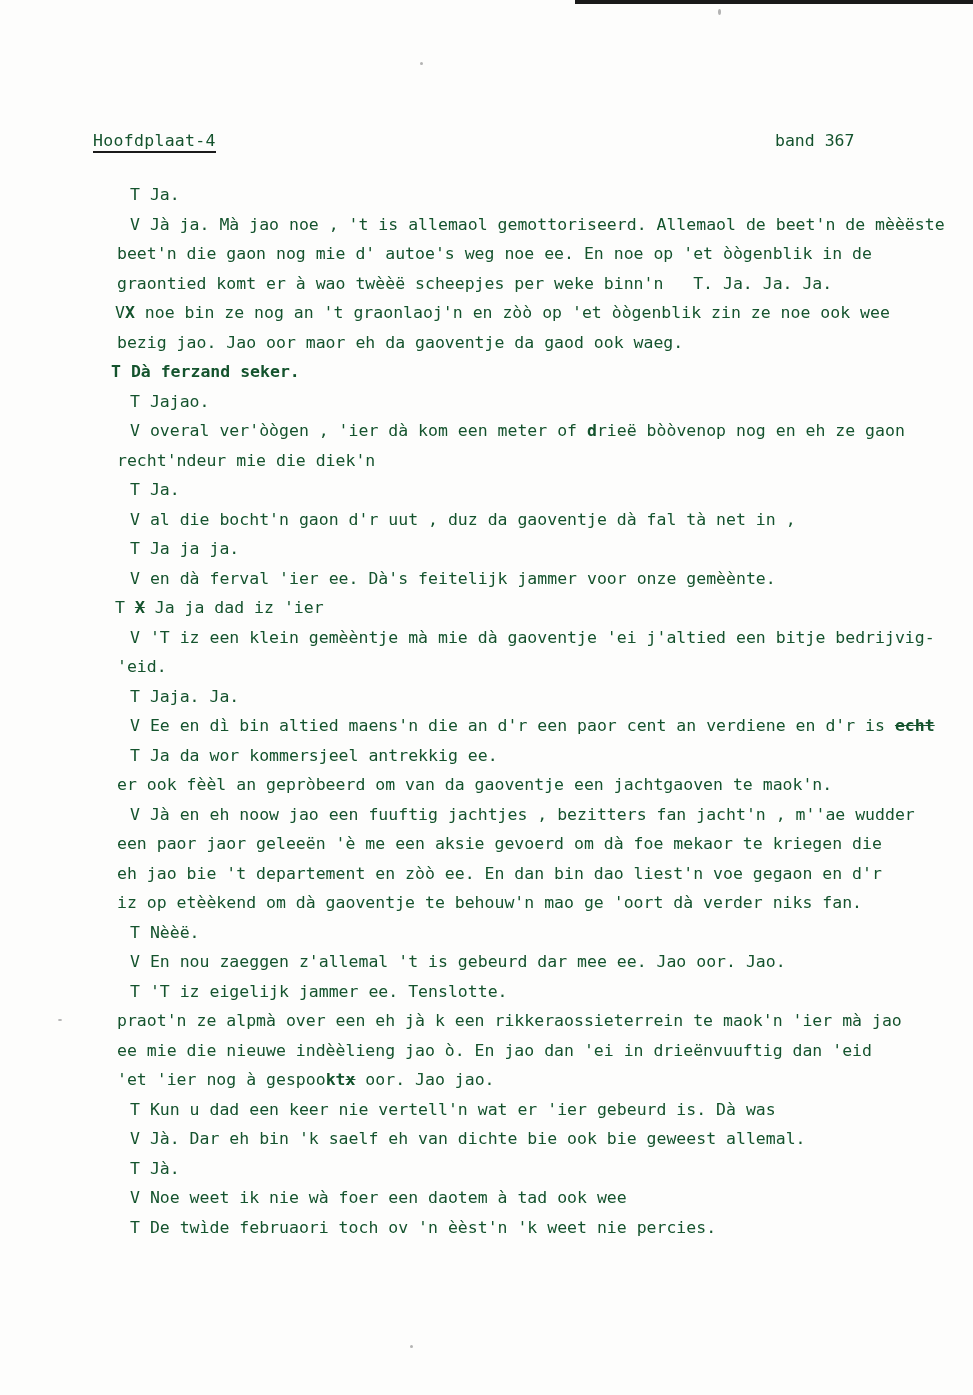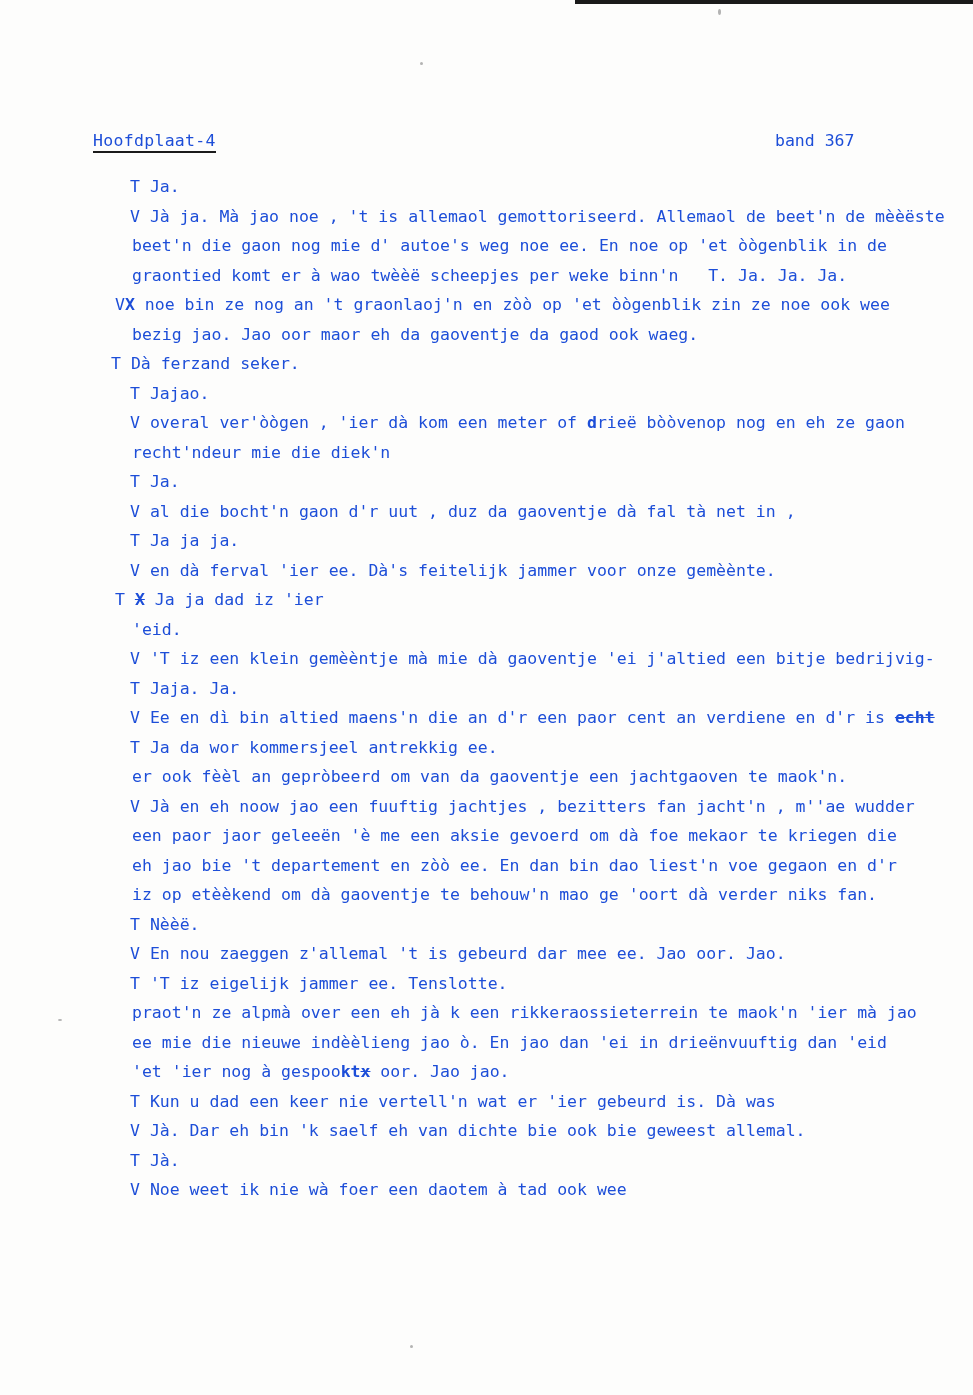--- a/index.html
+++ b/index.html
@@ -2,41 +2,41 @@
 <html><head>
 <meta charset="utf-8">
 <style>
   html,body { margin:0; padding:0; background:#ffffff; }
   .page {
     position:relative;
     width:973px; height:1395px;
     background:#fdfdfc;
     overflow:hidden;
     font-family:"DejaVu Sans Mono", monospace;
-    color:#1d4ed8;
+    color:#14532d;
   }
   .top-rule {
     position:absolute; top:0; left:575px; width:398px; height:4px;
     background:#1a1a1a;
   }
   .header { position:absolute; top:131px; left:0; width:100%; font-size:16.5px; }
   .header .title {
     position:absolute; left:93px; top:0;
     border-bottom:2px solid #1b1b1b; padding-bottom:1px;
     letter-spacing:0.3px;
   }
   .header .band { position:absolute; left:775px; top:0; }
   .transcript {
-    position:absolute; top:172px; left:0; width:879px;
+    position:absolute; top:180px; left:0; width:879px;
     font-size:16.5px; line-height:29.5px;
   }
   .line { white-space:pre; }
   .ind-n  { padding-left:130px; }
-  .ind-c  { padding-left:93px;margin-left:39px; }
-  .ind-o1 { padding-left:111px; }
+  .ind-c  { padding-left:117px; }
+  .ind-o1 { padding-left:111px;font-weight:bold; }
   .ind-o2 { padding-left:115px; }
   .b  { font-weight:bold; }
   .bx { font-weight:bold; text-decoration:line-through; }
   .speck { position:absolute; background:#777; opacity:.55; border-radius:50%; }
 </style>
 </head>
 <body>
 
 <div class="page">
   <div class="top-rule"></div>
@@ -55,39 +55,40 @@
       <div class="line ind-c"><span>bezig jao. Jao oor maor eh da gaoventje da gaod ook waeg.</span></div>
       <div class="line ind-o1"><span>T</span> <span>Dà ferzand seker.</span></div>
       <div class="line ind-n"><span>T</span> <span>Jajao.</span></div>
       <div class="line ind-n"><span>V</span> <span><span>overal ver'òògen , 'ier dà kom een meter of </span><span class="b">d</span><span>rieë bòòvenop nog en eh ze gaon</span></span></div>
       <div class="line ind-c"><span>recht'ndeur mie die diek'n</span></div>
       <div class="line ind-n"><span>T</span> <span>Ja.</span></div>
       <div class="line ind-n"><span>V</span> <span>al die bocht'n gaon d'r uut , duz da gaoventje dà fal tà net in ,</span></div>
       <div class="line ind-n"><span>T</span> <span>Ja ja ja.</span></div>
       <div class="line ind-n"><span>V</span> <span>en dà ferval 'ier ee. Dà's feitelijk jammer voor onze gemèènte.</span></div>
       <div class="line ind-o2"><span>T</span> <span><span class="bx">X</span><span> Ja ja dad iz 'ier</span></span></div>
+      <div class="line ind-n"><span>V</span> <span>'T iz een klein gemèèntje mà mie dà gaoventje 'ei j'altied een bitje bedrijvig-</span></div>
       <div class="line ind-c"><span>'eid.</span></div>
-      <div class="line ind-n"><span>V</span> <span>'T iz een klein gemèèntje mà mie dà gaoventje 'ei j'altied een bitje bedrijvig-</span></div>
       <div class="line ind-n"><span>T</span> <span>Jaja. Ja.</span></div>
       <div class="line ind-n"><span>V</span> <span><span>Ee en dì bin altied maens'n die an d'r een paor cent an verdiene en d'r is </span><span class="bx">echt</span></span></div>
       <div class="line ind-n"><span>T</span> <span>Ja da wor kommersjeel antrekkig ee.</span></div>
       <div class="line ind-c"><span>er ook fèèl an gepròbeerd om van da gaoventje een jachtgaoven te maok'n.</span></div>
       <div class="line ind-n"><span>V</span> <span>Jà en eh noow jao een fuuftig jachtjes , bezitters fan jacht'n , m''ae wudder</span></div>
       <div class="line ind-c"><span>een paor jaor geleeën 'è me een aksie gevoerd om dà foe mekaor te kriegen die</span></div>
       <div class="line ind-c"><span>eh jao bie 't departement en zòò ee. En dan bin dao liest'n voe gegaon en d'r</span></div>
       <div class="line ind-c"><span>iz op etèèkend om dà gaoventje te behouw'n mao ge 'oort dà verder niks fan.</span></div>
       <div class="line ind-n"><span>T</span> <span>Nèèë.</span></div>
       <div class="line ind-n"><span>V</span> <span>En nou zaeggen z'allemal 't is gebeurd dar mee ee. Jao oor. Jao.</span></div>
       <div class="line ind-n"><span>T</span> <span>'T iz eigelijk jammer ee. Tenslotte.</span></div>
       <div class="line ind-c"><span>praot'n ze alpmà over een eh jà k een rikkeraossieterrein te maok'n 'ier mà jao</span></div>
       <div class="line ind-c"><span>ee mie die nieuwe indèèlieng jao ò. En jao dan 'ei in drieënvuuftig dan 'eid</span></div>
       <div class="line ind-c"><span><span>'et 'ier nog à gespoo</span><span class="b">kt</span><span class="bx">x</span><span> oor. Jao jao.</span></span></div>
       <div class="line ind-n"><span>T</span> <span>Kun u dad een keer nie vertell'n wat er 'ier gebeurd is. Dà was</span></div>
       <div class="line ind-n"><span>V</span> <span>Jà. Dar eh bin 'k saelf eh van dichte bie ook bie geweest allemal.</span></div>
       <div class="line ind-n"><span>T</span> <span>Jà.</span></div>
       <div class="line ind-n"><span>V</span> <span>Noe weet ik nie wà foer een daotem à tad ook wee</span></div>
+      <div class="line ind-n"><span>T</span> <span>De twìde februaori toch ov 'n èèst'n 'k weet nie percies.</span></div>
     </div>
 
   <div class="speck" style="left:718px;top:9px;width:3px;height:6px"></div>
   <div class="speck" style="left:420px;top:62px;width:3px;height:3px"></div>
   <div class="speck" style="left:410px;top:1345px;width:3px;height:3px"></div>
   <div class="speck" style="left:58px;top:1019px;width:4px;height:2px"></div>
 </div>
 
 </body></html>

